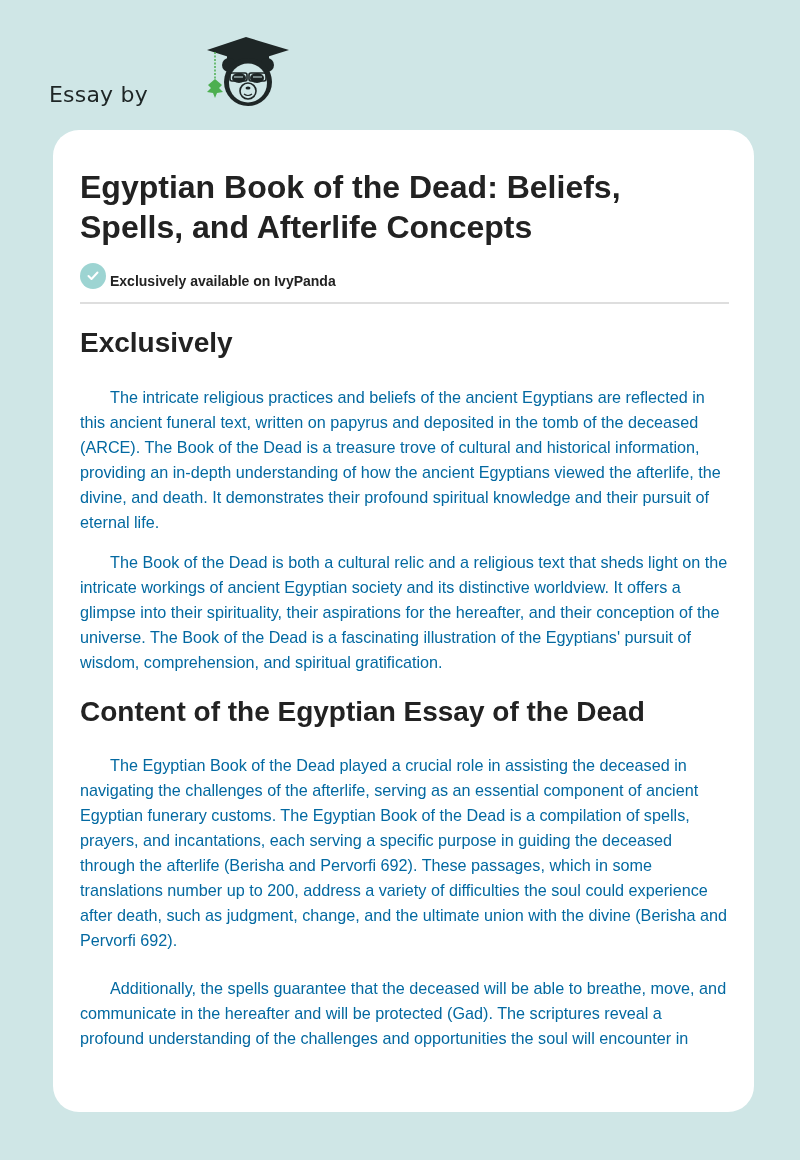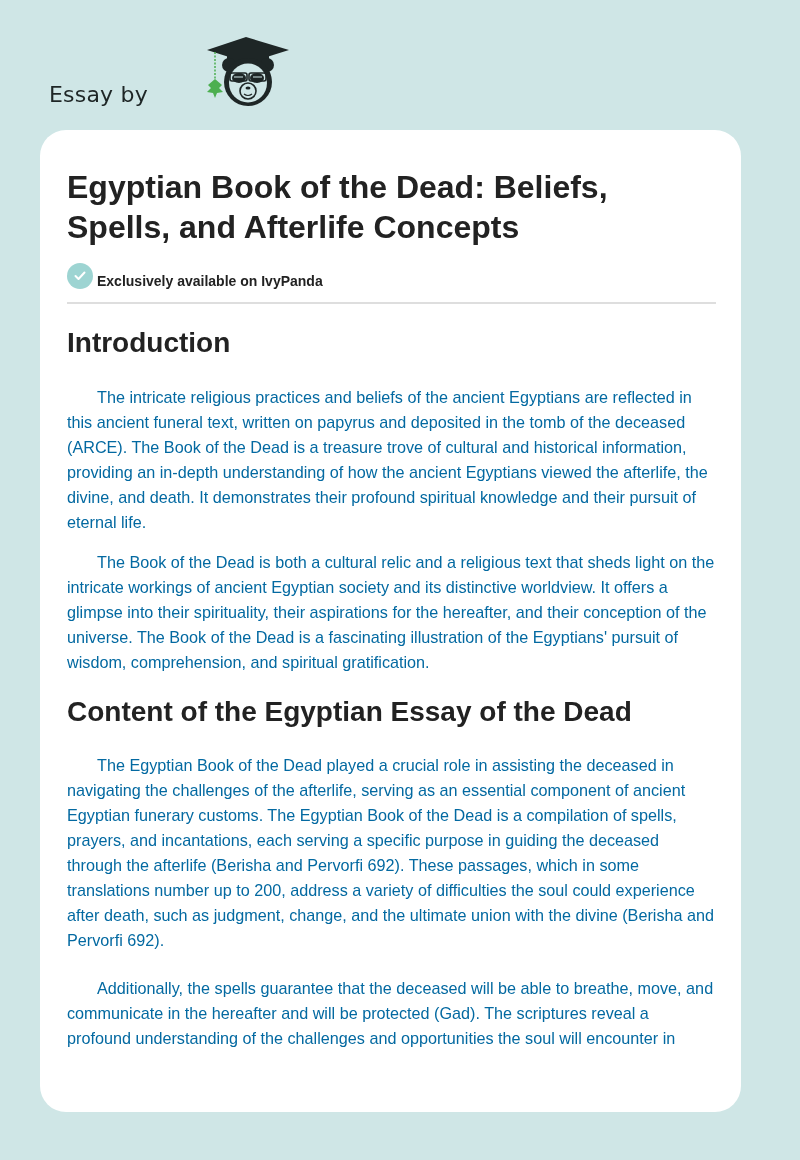--- a/index.html
+++ b/index.html
@@ -43,21 +43,21 @@
       letter-spacing: -0.3px;
     }
     .brand sup {
       font-size: 14px;
       position: relative;
       top: -4px;
       margin-left: 1px;
     }
     .card {
       position: absolute;
-      left: 40px; top: 130px;
+      left: 53px; top: 130px;
       width: 701px; height: 982px;
       background: #ffffff;
       border-radius: 26px;
       overflow: hidden;
     }
     .card-inner {
       position: absolute;
       left: 27px; top: 0;
       width: 650px;
     }
@@ -156,21 +156,21 @@
       <span class="check-badge">
         <svg width="12" height="10" viewBox="0 0 12 10">
           <path d="M1.5,5 L4.5,8 L10.5,1.5" fill="none" stroke="#ffffff" stroke-width="2" stroke-linecap="round" stroke-linejoin="round"></path>
         </svg>
       </span>
       <span class="exclusive-text">Exclusively available on IvyPanda</span>
     </div>
 
     <div class="divider"></div>
 
-    <h2 class="section-heading" style="top:196px;">Introduction</h2>
+    <h2 class="section-heading" style="top:196px;">Exclusively</h2>
     <p class="para" style="top:255px;">The intricate religious practices and beliefs of the ancient Egyptians are reflected in this ancient funeral text, written on papyrus and deposited in the tomb of the deceased (ARCE). The Book of the Dead is a treasure trove of cultural and historical information, providing an in-depth understanding of how the ancient Egyptians viewed the afterlife, the divine, and death. It demonstrates their profound spiritual knowledge and their pursuit of eternal life.</p>
     <p class="para" style="top:420px;">The Book of the Dead is both a cultural relic and a religious text that sheds light on the intricate workings of ancient Egyptian society and its distinctive worldview. It offers a glimpse into their spirituality, their aspirations for the hereafter, and their conception of the universe. The Book of the Dead is a fascinating illustration of the Egyptians' pursuit of wisdom, comprehension, and spiritual gratification.</p>
 
     <h2 class="section-heading" style="top:565px;">Content of the Egyptian Essay of the Dead</h2>
     <p class="para" style="top:623px;">The Egyptian Book of the Dead played a crucial role in assisting the deceased in navigating the challenges of the afterlife, serving as an essential component of ancient Egyptian funerary customs. The Egyptian Book of the Dead is a compilation of spells, prayers, and incantations, each serving a specific purpose in guiding the deceased through the afterlife (Berisha and Pervorfi 692). These passages, which in some translations number up to 200, address a variety of difficulties the soul could experience after death, such as judgment, change, and the ultimate union with the divine (Berisha and Pervorfi 692).</p>
     <p class="para" style="top:838px;margin-top:8px;">Additionally, the spells guarantee that the deceased will be able to breathe, move, and communicate in the hereafter and will be protected (Gad). The scriptures reveal a profound understanding of the challenges and opportunities the soul will encounter in</p>
   </div>
 </div>
 
 </body></html>

